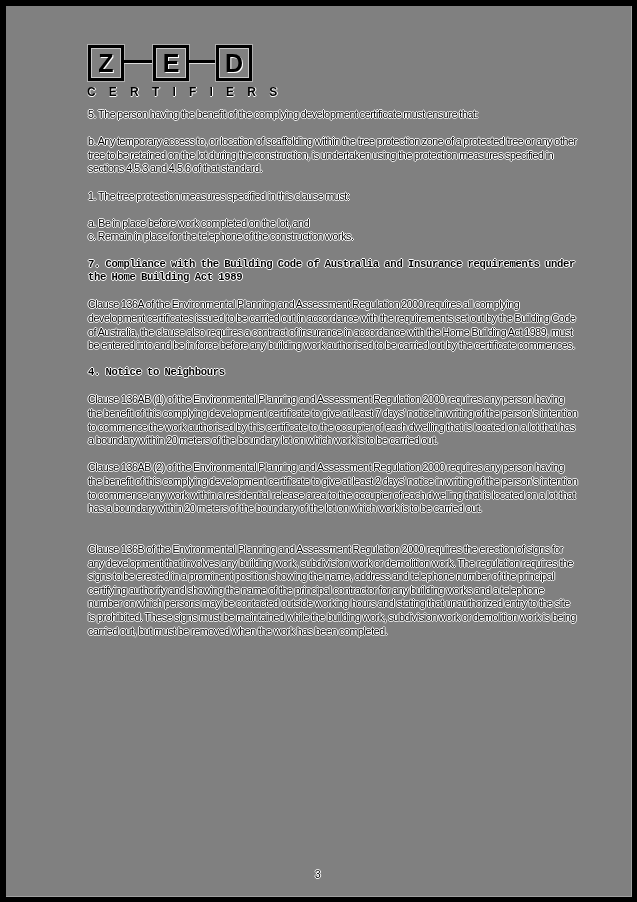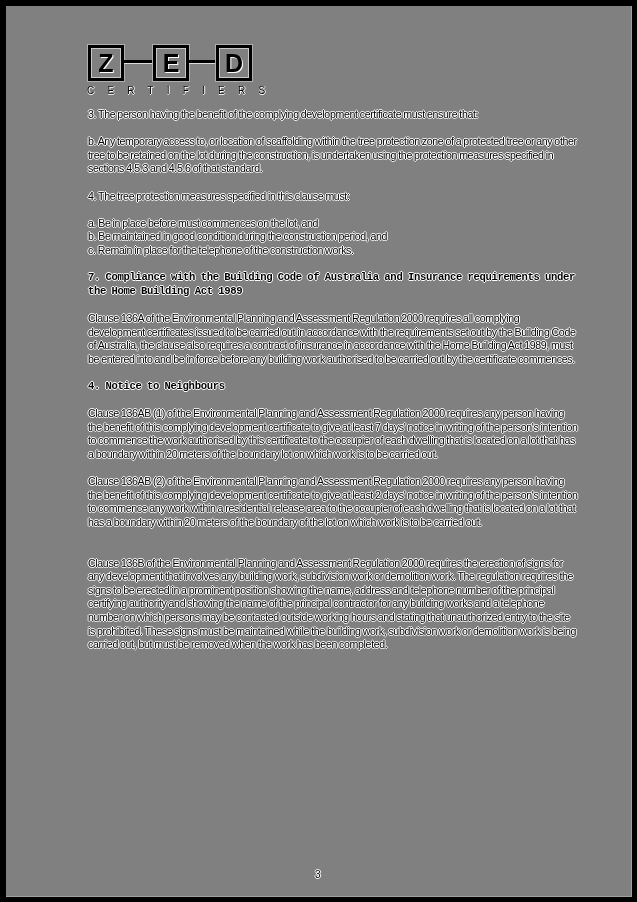--- a/index.html
+++ b/index.html
@@ -18,21 +18,21 @@
       border: 3px solid #000; box-shadow: inset 0 0 0 1px #c8c8c8, 0 0 0 1px #b0b0b0;
       background: #808080; text-align: center;
       font-weight: bold; font-size: 25px; line-height: 30px; color: #000;
       text-shadow: 1px 1px 0 #fff;
     }
     .logo .b1 { left: 5px; } .logo .b2 { left: 70px; } .logo .b3 { left: 133px; }
     .logo .bar { position: absolute; top: 19px; height: 3px; background: #000; box-shadow: 0 1px 0 #ddd; }
     .logo .bar1 { left: 41px; width: 29px; } .logo .bar2 { left: 106px; width: 27px; }
     .logo .sub {
       position: absolute; left: 4px; top: 44px; width: 170px;
-      font-size: 10px; letter-spacing: 13.2px; color: #000; font-weight: normal;
+      font-size: 12px; letter-spacing: 13.2px; color: #000; font-weight: bold;
       text-shadow: 1px 0 0 #fff, 0 1px 0 #fff;
     }
     .content { position: absolute; left: 82px; top: 102px; width: 490px; }
     .content p {
       margin: 0; font-size: 10.6px; line-height: 13.6px; color: #000;
       letter-spacing: -0.35px; word-spacing: -0.5px;
       text-shadow: 1px 0 0 #fff, 0 1px 0 #fff, -1px 0 0 #fff, 0 -1px 0 #fff;
     }
     .content p.h { font-weight: bold; font-family: Liberation Mono, monospace; }
     .gap { height: 13.6px; }
@@ -49,28 +49,27 @@
   <div class="logo">
     <div class="box b1">Z</div>
     <div class="bar bar1"></div>
     <div class="box b2">E</div>
     <div class="bar bar2"></div>
     <div class="box b3">D</div>
     <div class="sub">CERTIFIERS</div>
   </div>
 
   <div class="content">
-    <p>3. The person having the benefit of the complying development certificate must ensure that:</p>
+    <p>5. The person having the benefit of the complying development certificate must ensure that:</p>
     <div class="gap"></div>
     <p>b. Any temporary access to, or location of scaffolding within the tree protection zone of a protected tree or any other tree to be retained on the lot during the construction, is undertaken using the protection measures specified in sections 4.5.3 and 4.5.6 of that standard.</p>
     <div class="gap"></div>
-    <p>4. The tree protection measures specified in this clause must:</p>
+    <p>1. The tree protection measures specified in this clause must:</p>
     <div class="gap"></div>
-    <p>a. Be in place before must commences on the lot, and</p>
-    <p>b. Be maintained in good condition during the construction period, and</p>
+    <p>a. Be in place before work completed on the lot, and</p>
     <p>c. Remain in place for the telephone of the construction works.</p>
     <div class="gap"></div>
     <p class="h">7. Compliance with the Building Code of Australia and Insurance requirements under the Home Building Act 1989</p>
     <div class="gap"></div>
     <p>Clause 136A of the Environmental Planning and Assessment Regulation 2000 requires all complying development certificates issued to be carried out in accordance with the requirements set out by the Building Code of Australia, the clause also requires a contract of insurance in accordance with the Home Building Act 1989, must be entered into and be in force before any building work authorised to be carried out by the certificate commences.</p>
     <div class="gap"></div>
     <p class="h">4. Notice to Neighbours</p>
     <div class="gap"></div>
     <p>Clause 136AB (1) of the Environmental Planning and Assessment Regulation 2000 requires any person having the benefit of this complying development certificate to give at least 7 days' notice in writing of the person's intention to commence the work authorised by this certificate to the occupier of each dwelling that is located on a lot that has a boundary within 20 meters of the boundary lot on which work is to be carried out.</p>
     <div class="gap"></div>

